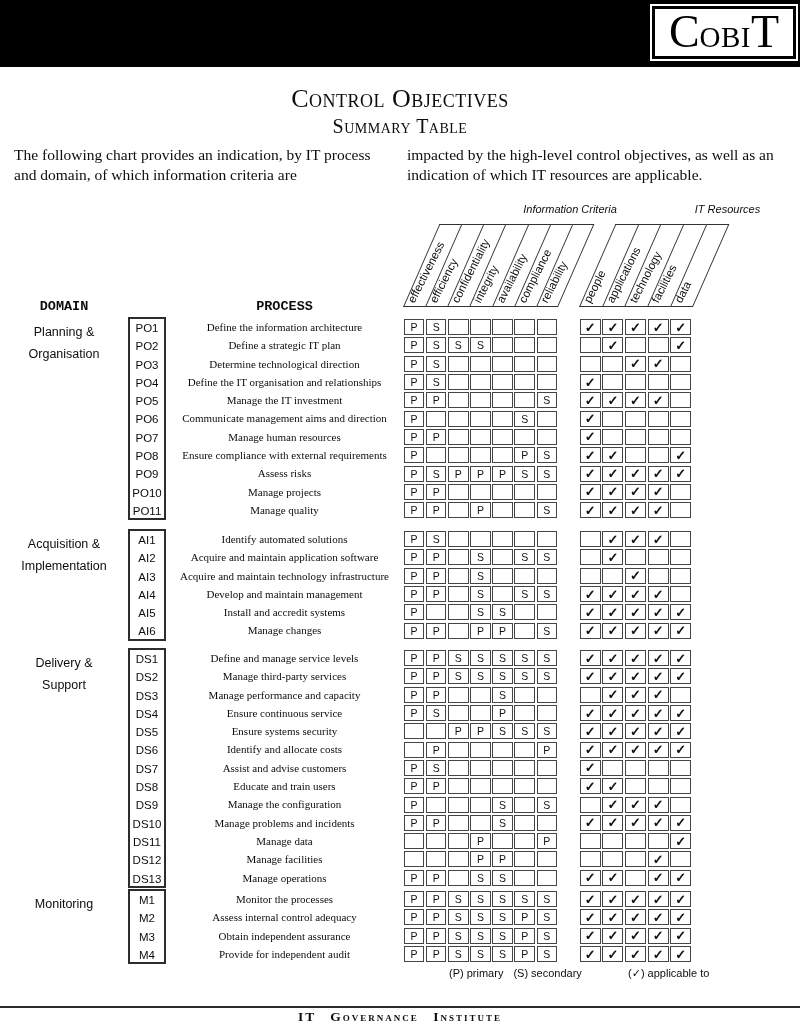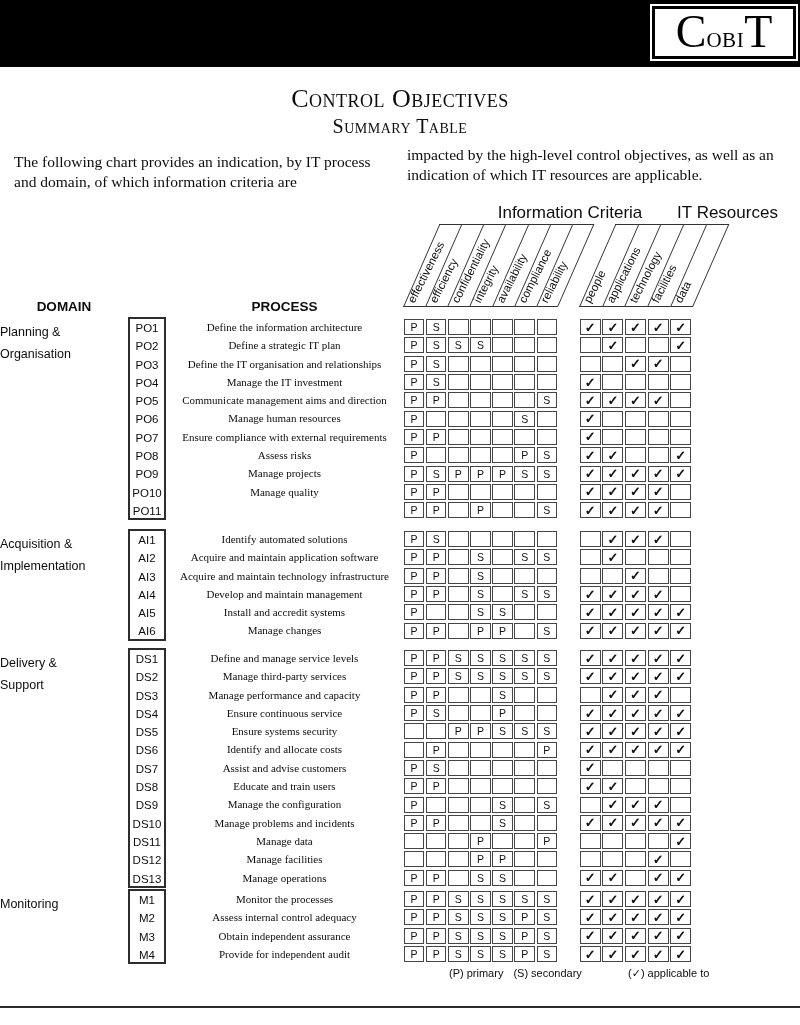--- a/index.html
+++ b/index.html
@@ -11,64 +11,64 @@
   
   #topbar { position:absolute; left:0; top:0; width:800px; height:67px; background:#000; }
   #logo { position:absolute; right:2px; top:4px; width:148px; height:57px; background:#fff; }
   #logo-frame {
     position:absolute; inset:2px; border:3.5px solid #000;
     display:flex; align-items:baseline; justify-content:center;
     font-family:"Liberation Serif", serif; color:#000; line-height:1;
     padding-top:1px;
   }
   .logo-big   { font-size:46px; line-height:44px; }
-  .logo-small { font-size:21px; line-height:44px; letter-spacing:0.5px; }
+  .logo-small { font-size:29px; line-height:44px; letter-spacing:0.5px; }
   
   #title1 {
     position:absolute; left:0; top:84px; width:800px; text-align:center;
     font-family:"Liberation Serif", serif; font-variant:small-caps;
     font-size:26px; letter-spacing:0.5px;
   }
   #title2 {
     position:absolute; left:0; top:115px; width:800px; text-align:center;
     font-family:"Liberation Serif", serif; font-variant:small-caps;
     font-size:20px; letter-spacing:0.5px;
   }
   
   .intro {
     position:absolute; top:145px; font-family:"Liberation Serif", serif;
     font-size:15.5px; line-height:20px; text-align:left;
   }
-  #intro-left  { left:14px;  width:382px;margin-top:7px; }
+  #intro-left  { left:14px;  width:382px; }
   #intro-right { left:407px; width:386px; }
   
-  .grp-title { position:absolute; top:203px; font-size:17px; text-align:center; }
+  .grp-title { position:absolute; top:203px; font-size:11px; text-align:center;font-style:italic; }
   #crit-title { left:455px; width:230px; }
   #res-title  { left:640px; width:175px; }
   .hslant {
     position:absolute; top:224px; height:83px; display:flex;
     transform:skewX(-23.7deg); transform-origin:50% 100%;
   }
   #crit-slant { left:403px; }
   #res-slant  { left:579px; }
   .hcol { box-sizing:border-box; height:83px;
           border-left:1.2px solid #333; border-top:1.2px solid #333; border-bottom:1.2px solid #333; }
   .hcol.last { border-right:1.2px solid #333; }
   .hlabel {
     position:absolute; height:13px; line-height:13px; font-size:11.5px; white-space:nowrap;
     transform-origin:0 100%; transform:rotate(-63deg); top:292px;
   }
   
-  .colhdr { position:absolute; top:299px; font-weight:bold; font-size:13.5px; text-align:center; }
+  .colhdr { position:absolute; top:299px; font-weight:bold; font-size:13.5px; text-align:center;font-family:Liberation Mono, monospace; }
   #hdr-domain  { left:0px;   width:128px; }
   #hdr-process { left:166px; width:237px; }
   
   .section { position:absolute; left:0; width:800px; }
   .domain {
-    position:absolute; left:0; top:3px; width:128px; text-align:left;
+    position:absolute; left:0; top:3px; width:128px; text-align:center;
     font-size:12.5px; line-height:22px;
   }
   .idbox {
     position:absolute; left:128px; top:-1px; bottom:-1px; width:38px;
     border:2px solid #2d2d2d; box-sizing:border-box;
   }
   .idcell { height:18.3px; line-height:18.3px; text-align:center; font-size:11.5px; }
   .namecol { position:absolute; left:166px; top:0; width:237px; }
   .namecell {
     height:18.3px; line-height:18.3px; text-align:center; white-space:nowrap;
@@ -169,20 +169,21 @@
           <div class="idcell">PO6</div>
           <div class="idcell">PO7</div>
           <div class="idcell">PO8</div>
           <div class="idcell">PO9</div>
           <div class="idcell">PO10</div>
           <div class="idcell">PO11</div>
         </div>
         <div class="namecol">
           <div class="namecell">Define the information architecture</div>
           <div class="namecell">Define a strategic IT plan</div>
+          <div class="namecell">Determine technological direction</div>
           <div class="namecell">Define the IT organisation and relationships</div>
           <div class="namecell">Manage the IT investment</div>
           <div class="namecell">Communicate management aims and direction</div>
           <div class="namecell">Manage human resources</div>
           <div class="namecell">Ensure compliance with external requirements</div>
           <div class="namecell">Assess risks</div>
           <div class="namecell">Manage projects</div>
           <div class="namecell">Manage quality</div>
         </div>
         <div class="gridcol cgrid">
@@ -822,14 +823,15 @@
         </div>
       </div>
     </div>
 
   <div id="legend-ps" class="legend">
     <span>(P) primary</span><span>(S) secondary</span>
   </div>
   <div id="legend-check" class="legend">(✓) applicable to</div>
 
   <div id="footer-line"></div>
+  <div id="footer-text">IT Governance Institute</div>
 
 </div>
 
 </body></html>

